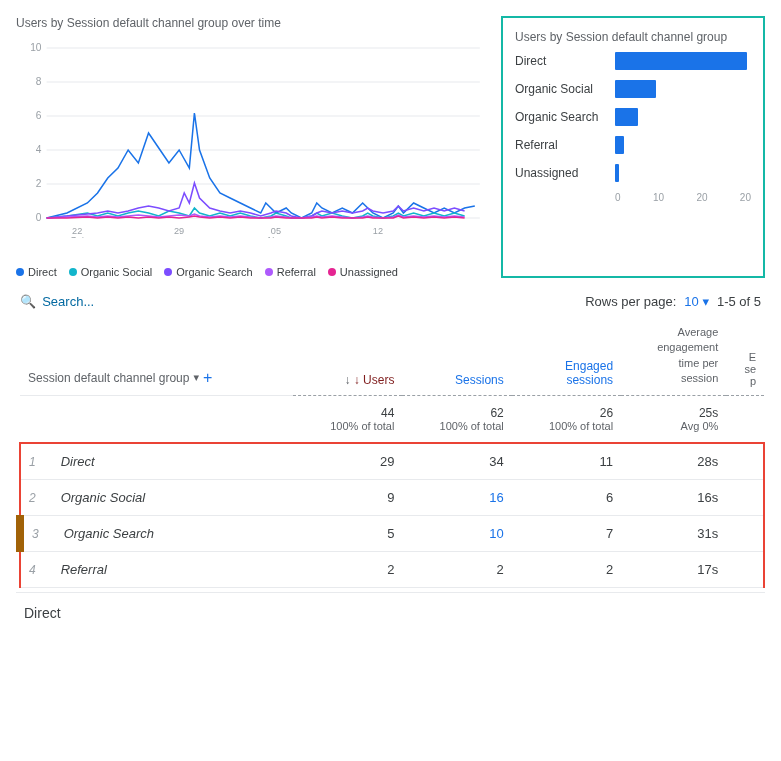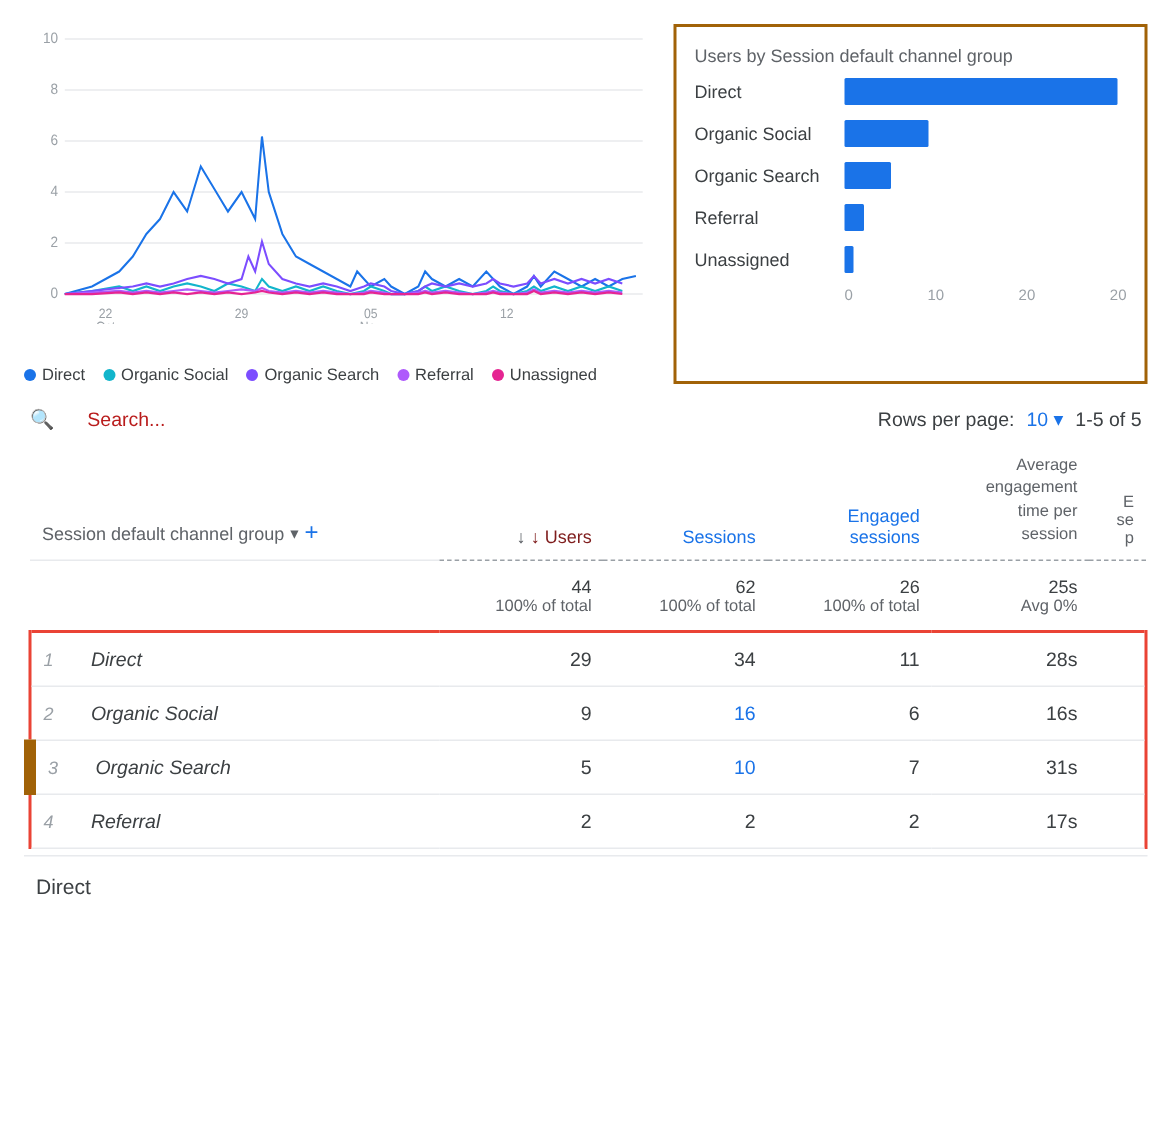--- a/index.html
+++ b/index.html
@@ -1,21 +1,21 @@
 <!DOCTYPE html>
 <html><head>
   <meta charset="utf-8">
   <style>
     * { box-sizing: border-box; margin: 0; padding: 0; }
     body { font-family: 'Google Sans', Arial, sans-serif; font-size: 13px; color: #3c4043; background: #fff; padding: 16px; }
 
     .top-section { display: flex; gap: 16px; margin-bottom: 16px; }
 
     .line-chart-container { flex: 1; min-width: 0; }
-    .bar-chart-container { width: 316px; border: 2px solid #a16207; padding: 12px; }
+    .bar-chart-container { width: 264px; border: 2px solid #14b8a6; padding: 12px; }
 
     .chart-title { font-size: 12px; color: #5f6368; margin-bottom: 8px; }
 
     
     .line-chart-wrap { position: relative; height: 220px; }
     .line-chart-svg { width: 100%; height: 200px; }
     .legend { display: flex; gap: 12px; flex-wrap: wrap; margin-top: 8px; font-size: 11px; align-items: center; }
     .legend-item { display: flex; align-items: center; gap: 4px; }
     .legend-dot { width: 8px; height: 8px; border-radius: 50%; display: inline-block; }
 
@@ -48,20 +48,21 @@
     .row-num { color: #9aa0a6; font-size: 12px; min-width: 20px; display: inline-block; }
     .channel-name { color: #1a73e8; }
     .channel-name-dark { color: #3c4043; }
   </style>
 </head>
 <body>
 
 <div class="top-section">
 
   <div class="line-chart-container">
+    <div class="chart-title">Users by Session default channel group over time</div>
     <div class="line-chart-wrap">
       <svg class="line-chart-svg" viewBox="0 0 460 200" preserveAspectRatio="none">
 
         <line x1="30" y1="10" x2="455" y2="10" stroke="#e8eaed" stroke-width="1"></line>
         <line x1="30" y1="44" x2="455" y2="44" stroke="#e8eaed" stroke-width="1"></line>
         <line x1="30" y1="78" x2="455" y2="78" stroke="#e8eaed" stroke-width="1"></line>
         <line x1="30" y1="112" x2="455" y2="112" stroke="#e8eaed" stroke-width="1"></line>
         <line x1="30" y1="146" x2="455" y2="146" stroke="#e8eaed" stroke-width="1"></line>
         <line x1="30" y1="180" x2="455" y2="180" stroke="#e8eaed" stroke-width="1"></line>
 
@@ -162,21 +163,21 @@
       </div>
     </div>
   </div>
 </div>
 
 <div class="table-section">
 
   <div class="table-toolbar">
     <div class="search-box">
       <span>🔍</span>
-      <span style="color:#b91c1c;margin-left:16px;">Search...</span>
+      <span style="color:#0369a1;">Search...</span>
     </div>
     <div style="display:flex; align-items:center; gap:8px;">
       <span>Rows per page:</span>
       <span style="color:#1a73e8; cursor:pointer;">
         <span>10</span>
         <span>▾</span>
       </span>
       <span>1-5 of 5</span>
     </div>
   </div>

